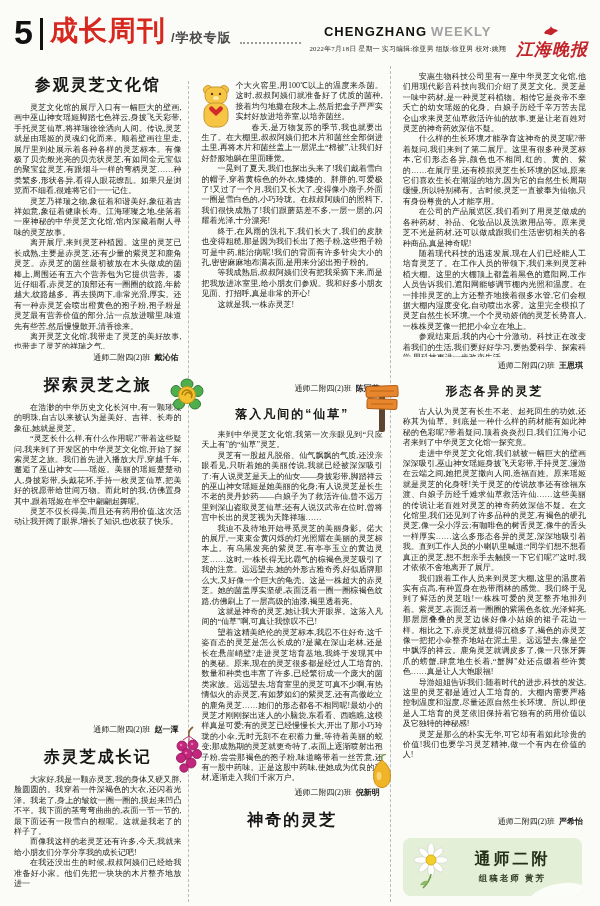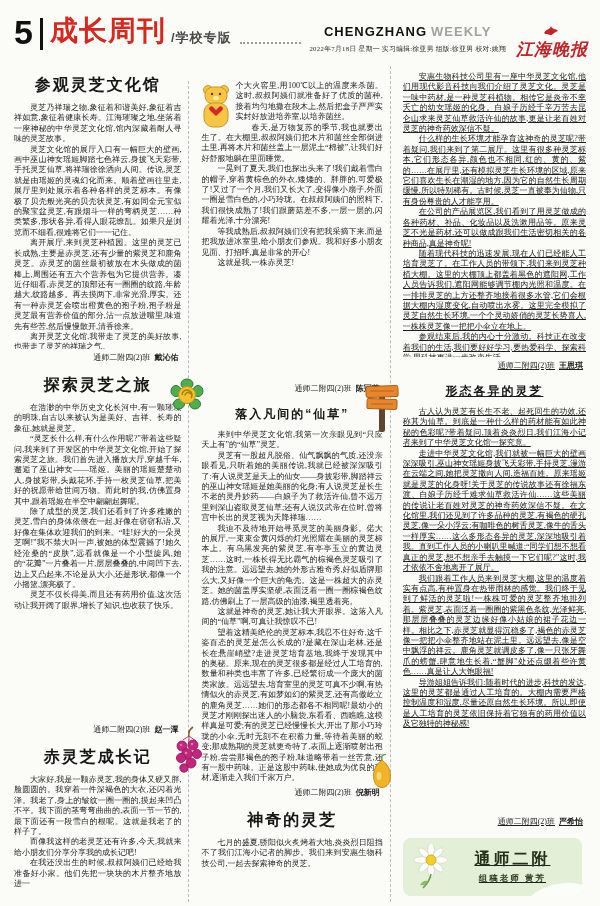--- a/index.html
+++ b/index.html
@@ -18,21 +18,21 @@
   .en1{font-family:"Liberation Sans",sans-serif;font-size:13px;font-weight:900;letter-spacing:1px;color:#111;}
   .en2{font-family:"Liberation Sans",sans-serif;font-size:13px;font-weight:900;letter-spacing:1px;color:#a2a2a2;}
   .dateline{font-size:6.8px;color:#2c2c2c;margin-top:4px;letter-spacing:.3px;}
   .brand{display:flex;align-items:center;margin:8px 0 0 10px;color:#c3242a;
          font-size:17px;font-weight:900;font-style:italic;letter-spacing:1px;white-space:nowrap;flex-direction:column;}
   
   .content{position:absolute;top:66px;left:14px;right:14px;bottom:4px;display:flex;}
   .col{display:flex;flex-direction:column;overflow:hidden;}
   .c1{width:170px;}
   .c2{width:184px;border-left:1px dashed #b9b9b9;margin-left:7px;padding-left:12px;margin-top:15px;}
-  .c3{width:186px;border-left:1px dashed #b9b9b9;margin-left:7px;padding-left:12px;text-decoration:underline;}
+  .c3{width:186px;border-left:1px dashed #b9b9b9;margin-left:7px;padding-left:12px;}
   .seg{display:flex;flex-direction:column;overflow:hidden;}
   .bodywrap{flex:1 1 auto;overflow:hidden;min-height:0;}
   .hl{font-family:"Liberation Sans",sans-serif;font-weight:900;font-size:16px;letter-spacing:2px;
       text-align:center;margin:9px 0 7px;color:#151515;}
   .hl.small{font-size:12px;}
   .para{font-size:8px;line-height:10.4px;text-align:justify;text-indent:2em;margin:0;color:#222;}
   .byline{font-size:8px;text-align:right;margin:3px 3px 3px 0;flex:0 0 auto;}
   .byline b{margin-left:4px;}
   
   .gicon{position:absolute;}
@@ -69,36 +69,35 @@
       <span>江海晚报</span>
     </div>
   </div>
 
   <div class="content">
 
     <div class="col c1">
       <div class="seg" style="height:300px">
         <h2 class="hl">参观灵芝文化馆</h2>
         <div class="bodywrap">
+          <p class="para">灵芝文化馆的展厅入口有一幅巨大的壁画,画中巫山神女瑶姬脚踏七色祥云,身披飞天彩带,手托灵芝仙草,将祥瑞徐徐洒向人间。传说,灵芝就是由瑶姬的灵魂幻化而来。顺着壁画往里走,展厅里到处展示着各种各样的灵芝标本。有像极了贝壳般光亮的贝壳状灵芝,有如同金元宝似的聚宝盆灵芝,有跟烟斗一样的弯柄灵芝……种类繁多,形状各异,看得人眼花缭乱。如果只是浏览而不细看,很难将它们一一记住。</p>
           <p class="para">灵芝乃祥瑞之物,象征着和谐美好,象征着吉祥如意,象征着健康长寿。江海璀璨之地,坐落着一座神秘的中华灵芝文化馆,馆内深藏着耐人寻味的灵芝故事。</p>
-          <p class="para">灵芝文化馆的展厅入口有一幅巨大的壁画,画中巫山神女瑶姬脚踏七色祥云,身披飞天彩带,手托灵芝仙草,将祥瑞徐徐洒向人间。传说,灵芝就是由瑶姬的灵魂幻化而来。顺着壁画往里走,展厅里到处展示着各种各样的灵芝标本。有像极了贝壳般光亮的贝壳状灵芝,有如同金元宝似的聚宝盆灵芝,有跟烟斗一样的弯柄灵芝……种类繁多,形状各异,看得人眼花缭乱。如果只是浏览而不细看,很难将它们一一记住。</p>
           <p class="para">离开展厅,来到灵芝种植园。这里的灵芝已长成熟,主要是赤灵芝,还有少量的紫灵芝和鹿角灵芝。赤灵芝的菌丝最初被放在木头做成的菌棒上,周围还有五六个营养包为它提供营养。凑近仔细看,赤灵芝的顶部还有一圈圈的纹路,年龄越大,纹路越多。再去摸两下,非常光滑,厚实。还有一种赤灵芝会喷出橙黄色的孢子粉,孢子粉是灵芝最有营养价值的部分,沾一点放进嘴里,味道先有些苦,然后慢慢散开,清香徐来。</p>
           <p class="para">离开灵芝文化馆,我带走了灵芝的美好故事,也带走了灵芝的祥瑞之气。</p>
         </div>
         <div class="byline">
           <span>通师二附四(2)班</span><b>戴沁佑</b>
         </div>
       </div>
 
       <div class="seg" style="height:372px">
         <h2 class="hl">探索灵芝之旅</h2>
         <div class="bodywrap">
           <p class="para">在浩渺的中华历史文化长河中,有一颗璀璨的明珠,自古以来被认为是美好、吉祥、长寿的象征,她就是灵芝。</p>
           <p class="para">“灵芝长什么样,有什么作用呢?”带着这些疑问,我来到了开发区的中华灵芝文化馆,开始了探索灵芝之旅。我们首先进入播放大厅,穿越千年,邂逅了巫山神女——瑶姬。美丽的瑶姬楚楚动人,身披彩带,头戴花环,手持一枚灵芝仙草,把美好的祝愿带给世间万物。而此时的我,仿佛置身其中,跟着瑶姬在半空中翩翩起舞呢。</p>
-          <p class="para">除了成型的灵芝,我们还看到了许多稚嫩的灵芝,雪白的身体依偎在一起,好像在窃窃私语,又好像在集体欢迎我们的到来。“哇!好大的一朵灵芝啊!”我不禁大叫一声,被她的体型震撼了!她久经沧桑的“皮肤”,远看就像是一个小型旋风,她的“花瓣”一片叠着一片,层层叠叠的,中间凹下去,边上又凸起来,不论是从大小,还是形状,都像一个小摇篮,漂亮极了。</p>
           <p class="para">灵芝不仅长得美,而且还有药用价值,这次活动让我开阔了眼界,增长了知识,也收获了快乐。</p>
         </div>
         <div class="byline">
           <span>通师二附四(2)班</span><b>赵一潭</b>
         </div>
       </div>
 
       <div class="seg" style="flex:1">
         <h2 class="hl">赤灵芝成长记</h2>
         <div class="bodywrap">
@@ -118,20 +117,21 @@
             <rect x="4" y="4" width="22" height="17" rx="8" fill="#f6c544" stroke="#c79a33" stroke-width="1"></rect>
             <circle cx="11" cy="11" r="1.2" fill="#5a3d10"></circle>
             <circle cx="19" cy="11" r="1.2" fill="#5a3d10"></circle>
             <ellipse cx="15" cy="15" rx="3" ry="2" fill="#fde9a8"></ellipse>
             <rect x="3" y="20" width="24" height="24" rx="9" fill="#f6c544" stroke="#c79a33" stroke-width="1"></rect>
             <path d="M15,27 l3,-3 a2.3,2.3 0 0 1 3.3,3.2 L15,33 l-6.3,-5.8 A2.3,2.3 0 0 1 12,24 Z" fill="#d22a2a"></path>
           </svg>
           <p class="para" style="text-indent:0">个大火窖里,用100℃以上的温度来杀菌。这时,叔叔阿姨们就准备好了优质的菌种,接着均匀地撒在段木上,然后把盒子严严实实封好放进培养室,以培养菌丝。</p>
           <p class="para">春天,是万物复苏的季节,我也就要出生了。在大棚里,叔叔阿姨们把木片和菌丝全部倒进土里,再将木片和菌丝盖上一层泥土“棉被”,让我们好好舒服地躺在里面睡觉。</p>
           <p class="para">一晃到了夏天,我们也探出头来了!我们戴着雪白的帽子,穿着黄棕色的外衣,矮矮的、胖胖的,可爱极了!又过了一个月,我们又长大了,变得像小扇子,外面一圈是雪白色的,小巧玲珑。在叔叔阿姨们的照料下,我们很快成熟了!我们跟蘑菇差不多,一层一层的,闪耀着光泽,十分漂亮!</p>
+          <p class="para">终于,在风雨的洗礼下,我们长大了,我们的皮肤也变得粗糙,那是因为我们长出了孢子粉,这些孢子粉可是中药,能治病呢!我们的背面有许多针尖大小的孔,密密麻麻地布满表面,是用来分泌出孢子粉的。</p>
           <p class="para">等我成熟后,叔叔阿姨们没有把我采摘下来,而是把我放进冰室里,给小朋友们参观。我和好多小朋友见面、打招呼,真是非常的开心!</p>
           <p class="para">这就是我,一株赤灵芝!</p>
         </div>
         <div class="byline">
           <span>通师二附四(2)班</span><b>陈冠菁</b>
         </div>
       </div>
 
       <div class="seg" style="height:404px">
         <h2 class="hl small">落入凡间的“仙草”</h2>
@@ -142,23 +142,20 @@
           <p class="para">这就是神奇的灵芝,她让我大开眼界。这落入凡间的“仙草”啊,可真让我惊叹不已!</p>
           <p class="para">望着这精美绝伦的灵芝标本,我忍不住好奇,这千姿百态的灵芝是怎么长成的?是藏在深山老林,还是长在悬崖峭壁?走进灵芝培育基地,我终于发现其中的奥秘。原来,现在的灵芝很多都是经过人工培育的,数量和种类也丰富了许多,已经繁衍成一个庞大的菌类家族。远远望去,培育室里的灵芝可真不少啊,有热情似火的赤灵芝,有如梦如幻的紫灵芝,还有高傲屹立的鹿角灵芝……她们的形态都各不相同呢!最幼小的灵芝才刚刚探出迷人的小脑袋,东看看、西瞧瞧,这模样真是可爱;有的灵芝已经慢慢长大,开出了那小巧玲珑的小伞,无时无刻不在积蓄力量,等待着美丽的蜕变;那成熟期的灵芝就更奇特了,表面上逐渐喷射出孢子粉,尝尝那褐色的孢子粉,味道略带着一丝苦意,还有一股中药味。正是这股中药味,使她成为优良的药材,逐渐走入我们千家万户。</p>
         </div>
         <div class="byline">
           <span>通师二附四(2)班</span><b>倪新明</b>
         </div>
       </div>
 
       <div class="seg" style="flex:1">
         <h2 class="hl">神奇的灵芝</h2>
-        <div class="bodywrap">
-          <p class="para">七月的盛夏,骄阳似火炙烤着大地,炎炎烈日阻挡不了我们江海小记者的脚步。我们来到安惠生物科技公司,一起去探索神奇的灵芝。</p>
-        </div>
       </div>
     </div>
 
     <div class="col c3">
       <div class="seg" style="height:308px">
         <div class="bodywrap" style="padding-top:6px">
           <p class="para">安惠生物科技公司里有一座中华灵芝文化馆,他们用现代影音科技向我们介绍了灵芝文化。灵芝是一味中药材,是一种灵芝科植物。相传它是炎帝不幸夭亡的幼女瑶姬的化身。白娘子历经千辛万苦去昆仑山求来灵芝仙草救活许仙的故事,更是让老百姓对灵芝的神奇药效深信不疑。</p>
           <p class="para">什么样的生长环境才能孕育这神奇的灵芝呢?带着疑问,我们来到了第二展厅。这里有很多种灵芝标本,它们形态各异,颜色也不相同,红的、黄的、紫的……在展厅里,还有模拟灵芝生长环境的区域,原来它们喜欢生长在潮湿的地方,因为它的自然生长周期缓慢,所以特别稀有。古时候,灵芝一直被奉为仙物,只有身份尊贵的人才能享用。</p>
           <p class="para">在公司的产品展览区,我们看到了用灵芝做成的各种药材、补品、化妆品以及洗漱用品等。原来灵芝不光是药材,还可以做成跟我们生活密切相关的各种商品,真是神奇呢!</p>
           <p class="para">随着现代科技的迅速发展,现在人们已经能人工培育灵芝了。在工作人员的带领下,我们来到灵芝种植大棚。这里的大棚顶上都盖着黑色的遮阳网,工作人员告诉我们,遮阳网能够调节棚内光照和温度。在一排排灵芝的上方还整齐地接着很多水管,它们会根据大棚内湿度变化,自动喷出水雾。这里完全模拟了灵芝自然生长环境,一个个灵动娇俏的灵芝长势喜人,一株株灵芝像一把把小伞立在地上。</p>
@@ -169,20 +166,21 @@
         </div>
       </div>
 
       <div class="seg" style="flex:1">
         <h2 class="hl small">形态各异的灵芝</h2>
         <div class="bodywrap">
           <p class="para">古人认为灵芝有长生不老、起死回生的功效,还称其为仙草。到底是一种什么样的药材能有如此神秘的色彩呢?带着疑问,顶着炎炎烈日,我们江海小记者来到了中华灵芝文化馆一探究竟。</p>
           <p class="para">走进中华灵芝文化馆,我们就被一幅巨大的壁画深深吸引,巫山神女瑶姬身披飞天彩带,手持灵芝,漫游在云端之间,她把灵芝撒向人间,造福百姓。原来瑶姬就是灵芝的化身呀!关于灵芝的传说故事还有徐福东渡、白娘子历经千难求仙草救活许仙……这些美丽的传说让老百姓对灵芝的神奇药效深信不疑。在文化馆里,我们还见到了许多品种的灵芝,有褐色的硬孔灵芝,像一朵小浮云;有咖啡色的树舌灵芝,像牛的舌头一样厚实……这么多形态各异的灵芝,深深地吸引着我。直到工作人员的小喇叭里喊道:“同学们想不想看真正的灵芝,想不想亲手去触摸一下它们呢?”这时,我才依依不舍地离开了展厅。</p>
           <p class="para">我们跟着工作人员来到灵芝大棚,这里的温度着实有点高,有种置身在热带雨林的感觉。我们终于见到了鲜活的灵芝啦!一株株可爱的灵芝整齐地排列着。紫灵芝,表面泛着一圈圈的紫黑色条纹,光泽鲜亮,那层层叠叠的灵芝边缘好像小姑娘的裙子花边一样。相比之下,赤灵芝就显得沉稳多了,褐色的赤灵芝像一把把小伞整齐地站在泥土里。远远望去,像是空中飘浮的祥云。鹿角灵芝就调皮多了,像一只张牙舞爪的螃蟹,肆意地生长着,“蟹脚”处还点缀着些许黄色……真是让人大饱眼福!</p>
           <p class="para">导游姐姐告诉我们:随着时代的进步,科技的发达,这里的灵芝都是通过人工培育的。大棚内需要严格控制温度和湿度,尽量还原自然生长环境。所以,即使是人工培育的灵芝依旧保持着它独有的药用价值以及它独特的神秘感!</p>
+          <p class="para">灵芝是那么的朴实无华,可它却有着如此珍贵的价值!我们也要学习灵芝精神,做一个有内在价值的人!</p>
         </div>
         <div class="byline">
           <span>通师二附四(2)班</span><b>严希怡</b>
         </div>
         <div class="school-box">
           <svg width="40" height="46" viewBox="0 0 40 46">
             <g stroke="#cfcfc5" stroke-width=".6" fill="#ffffff">
               <ellipse cx="20" cy="6" rx="3.2" ry="7"></ellipse>
               <ellipse cx="20" cy="26" rx="3.2" ry="7"></ellipse>
               <ellipse cx="10" cy="16" rx="7" ry="3.2"></ellipse>

